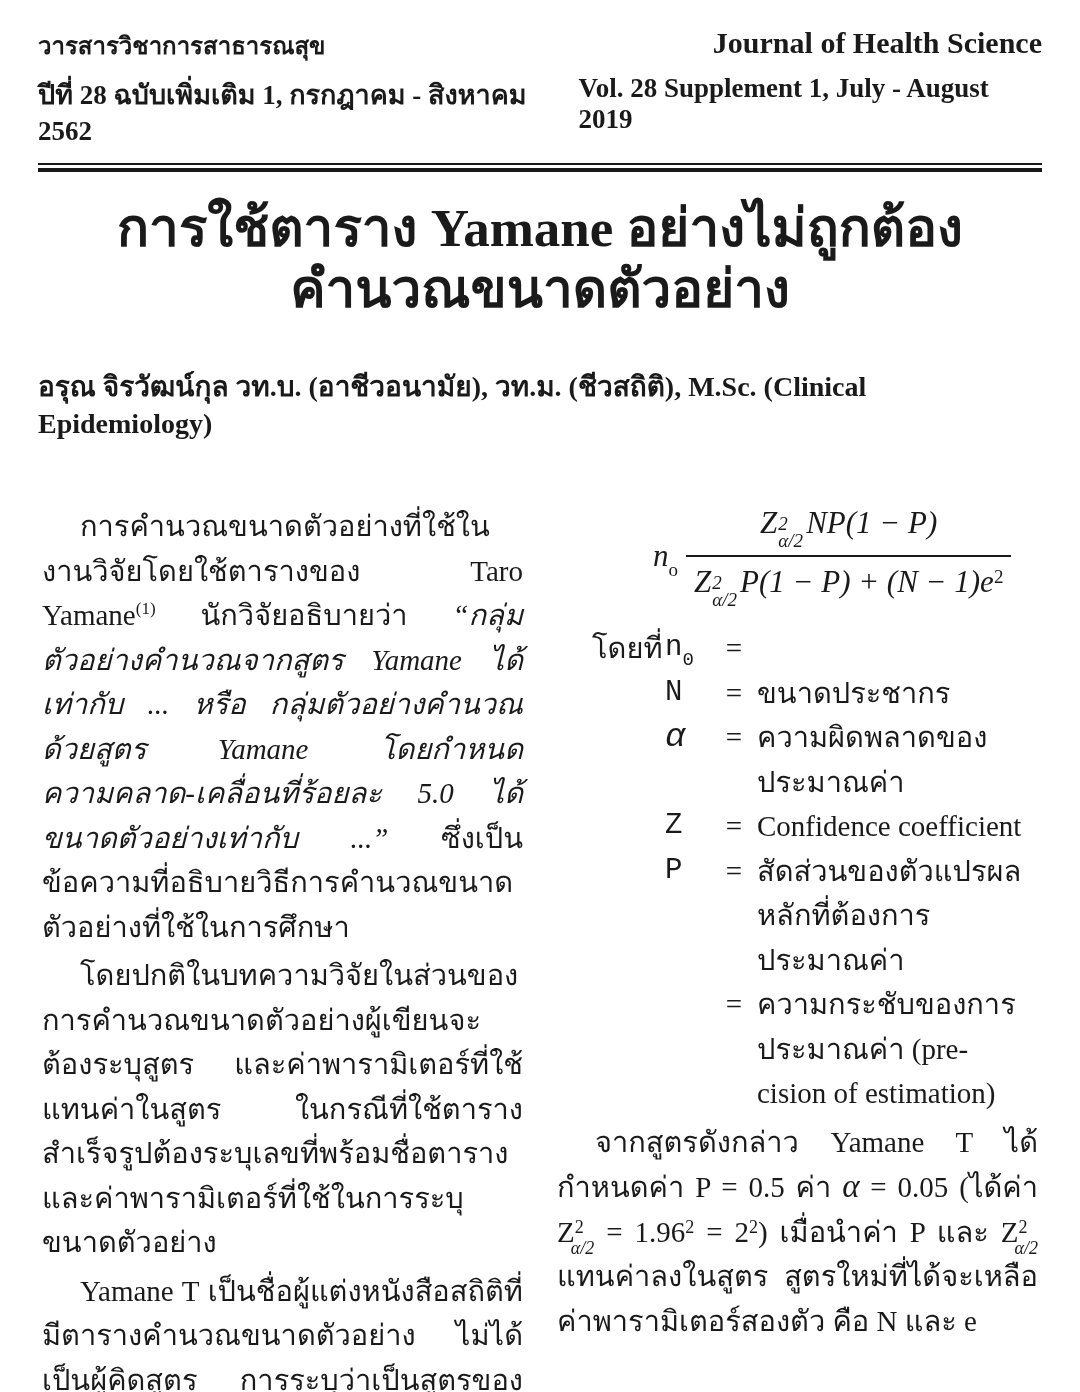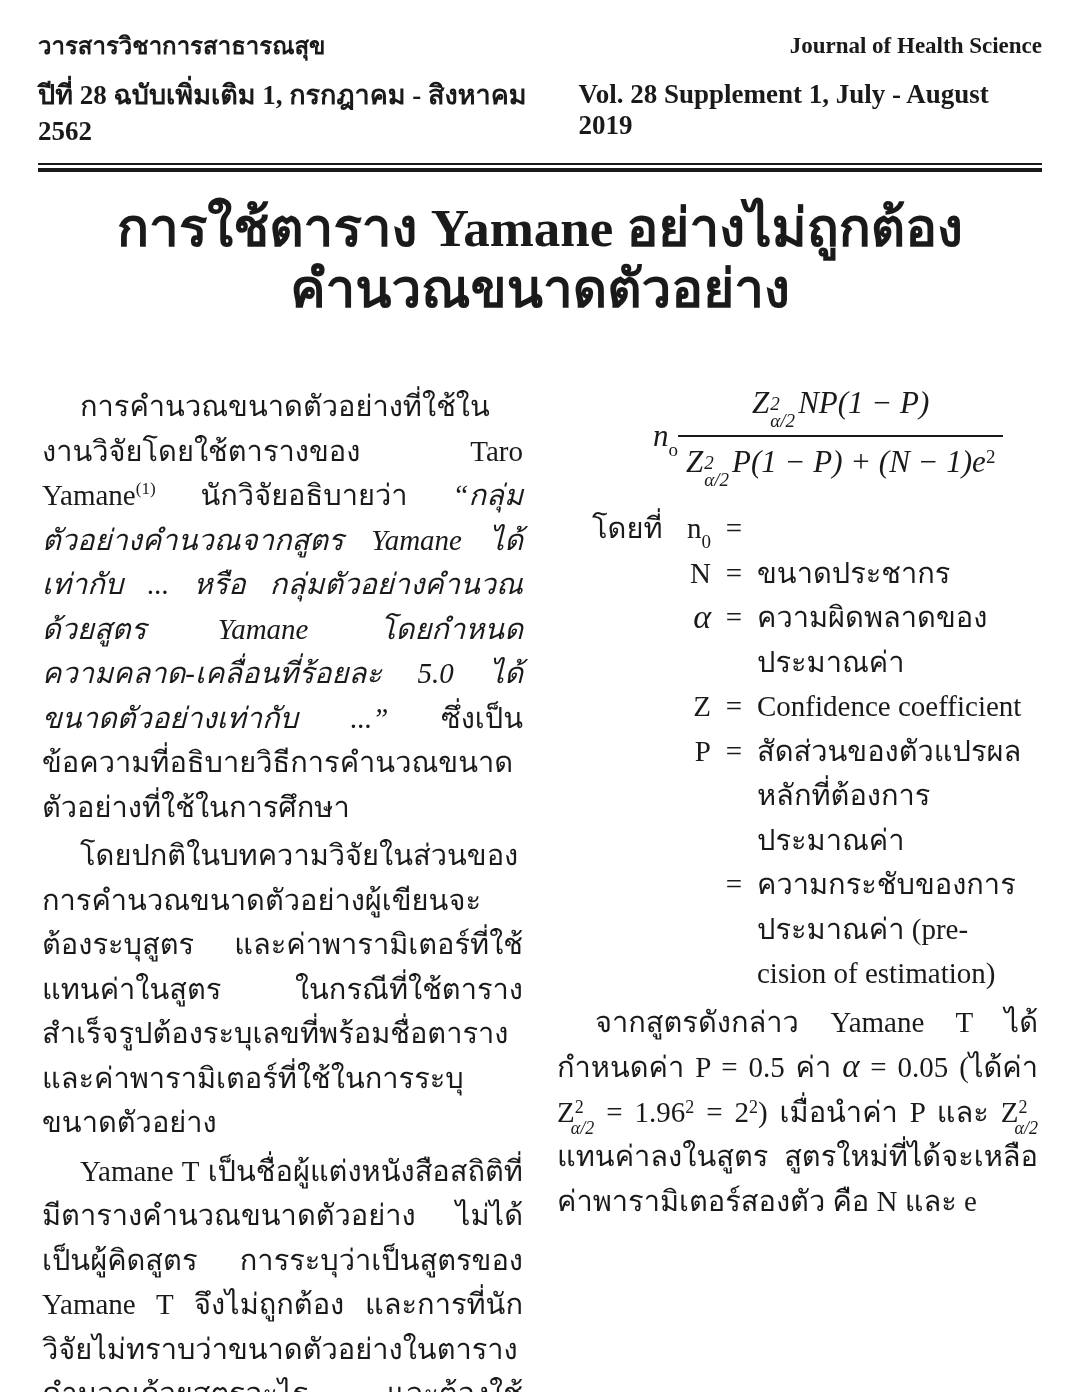--- a/index.html
+++ b/index.html
@@ -5,23 +5,23 @@
   html,body { margin:0; padding:0; background:#ffffff; }
   body {
     width:1080px; height:1392px; overflow:hidden;
     color:#1a1a1a;
     font-family:"Liberation Serif","DejaVu Serif",serif;
     -webkit-font-smoothing:antialiased;
   }
   .page { padding:26px 38px 0 38px; }
 
   
-  .hdr-row { display:flex; justify-content:space-between; align-items:center; }
+  .hdr-row { display:flex; justify-content:space-between; align-items:flex-start; }
   .hdr-th1 { font-size:24px; font-weight:600; }
-  .hdr-en1 { font-size:23px; font-weight:700; }
+  .hdr-en1 { font-size:30px; font-weight:700; }
   .hdr-row2 { margin-top:8px; }
   .hdr-th2 { font-size:27px; font-weight:600; }
   .hdr-en2 { font-size:27px; font-weight:700; }
 
   .double-rule { margin-top:16px; height:3px;
     border-top:2px solid #1a1a1a; border-bottom:4px solid #1a1a1a; }
 
   
   .sec-row { margin-top:16px; display:flex; justify-content:space-between; align-items:baseline; }
   .sec-th { font-family:"Liberation Sans","DejaVu Sans",sans-serif;
@@ -41,35 +41,35 @@
   sup.ref { font-size:17px; vertical-align:11px; line-height:0; }
 
   
   .alpha-inline { font-size:33px; font-style:italic; }
   sup.msup { font-size:18px; vertical-align:9px; line-height:0; }
   sub.tuck { font-size:18px; vertical-align:-12px; line-height:0; margin-left:-13px; font-style:italic; }
 
   
   .formula { display:flex; align-items:center; font-size:31px; line-height:1.2; text-align:left; }
   .f1 { margin:4px 0 18px 100px; }
-  .fl { margin-right:0; }
+  .fl { margin-right:8px; }
   .fl i { font-size:31px; }
   .fl sub { font-size:19px; vertical-align:-10px; line-height:0; }
   .frac { display:inline-block; text-align:center; vertical-align:middle; }
   .frac .num { display:block; padding:0 8px 6px 8px; border-bottom:2px solid #1a1a1a; }
   .frac .den { display:block; padding:6px 8px 0 8px; }
   .stk { display:inline-block; vertical-align:-14px; margin:0 3px 0 1px; text-align:left; }
   .stk span { display:block; font-size:19px; line-height:17px; font-style:italic; }
   .frac sup { font-size:19px; vertical-align:9px; line-height:0; }
 
   
   .where { margin-top:6px; }
   .wrow { display:flex; line-height:44.5px; text-align:left; }
   .wlead { width:112px; padding-left:39px; box-sizing:border-box; flex:none; }
-  .wsym { width:46px; flex:none; text-align:right; }
+  .wsym { width:46px; flex:none; text-align:left;font-family:Liberation Mono, monospace; }
   .wsym sub { font-size:19px; vertical-align:-10px; line-height:0; }
   .wsym .alpha { font-size:34px; font-style:italic; }
   .weq { width:46px; flex:none; text-align:center; }
   .wtext { flex:1; }
 </style>
 </head>
 <body>
 
 <div class="page">
 
@@ -82,20 +82,21 @@
     <span class="hdr-en2">Vol. 28 Supplement 1, July - August 2019</span>
   </div>
 
   <div class="double-rule"></div>
 
 
   <div class="title">
     <div>การใช้ตาราง Yamane อย่างไม่ถูกต้อง</div>
     <div>คำนวณขนาดตัวอย่าง</div>
   </div>
+  <div class="author">อรุณ จิรวัฒน์กุล วท.บ. (อาชีวอนามัย), วท.ม. (ชีวสถิติ), M.Sc. (Clinical Epidemiology)</div>
 
   <div class="cols">
 
     <div class="col">
       <p class="body-p indent"><span>การคำนวณขนาดตัวอย่างที่ใช้ในงานวิจัยโดยใช้ตารางของ Taro Yamane</span><sup class="ref">(1)</sup><span> นักวิจัยอธิบายว่า </span><span class="q">“กลุ่มตัวอย่างคำนวณจากสูตร Yamane ได้เท่ากับ ... หรือ กลุ่มตัวอย่างคำนวณด้วยสูตร Yamane โดยกำหนดความคลาด-เคลื่อนที่ร้อยละ 5.0 ได้ขนาดตัวอย่างเท่ากับ ...”</span><span> ซึ่งเป็นข้อความที่อธิบายวิธีการคำนวณขนาดตัวอย่างที่ใช้ในการศึกษา</span></p>
       <p class="body-p indent">โดยปกติในบทความวิจัยในส่วนของการคำนวณขนาดตัวอย่างผู้เขียนจะต้องระบุสูตร และค่าพารามิเตอร์ที่ใช้แทนค่าในสูตร ในกรณีที่ใช้ตารางสำเร็จรูปต้องระบุเลขที่พร้อมชื่อตาราง และค่าพารามิเตอร์ที่ใช้ในการระบุขนาดตัวอย่าง</p>
       <p class="body-p indent">Yamane T เป็นชื่อผู้แต่งหนังสือสถิติที่มีตารางคำนวณขนาดตัวอย่าง ไม่ได้เป็นผู้คิดสูตร การระบุว่าเป็นสูตรของ Yamane T จึงไม่ถูกต้อง และการที่นักวิจัยไม่ทราบว่าขนาดตัวอย่างในตารางคำนวณด้วยสูตรอะไร และต้องใช้พารามิเตอร์อะไรเพื่อแทนค่าในสูตร ทำให้ใช้ตารางในหนังสือของ Yamane T คำนวณขนาดตัวอย่างไม่ถูกต้อง และไม่เหมาะสมจำนวนมาก</p>
 
     </div>
 

